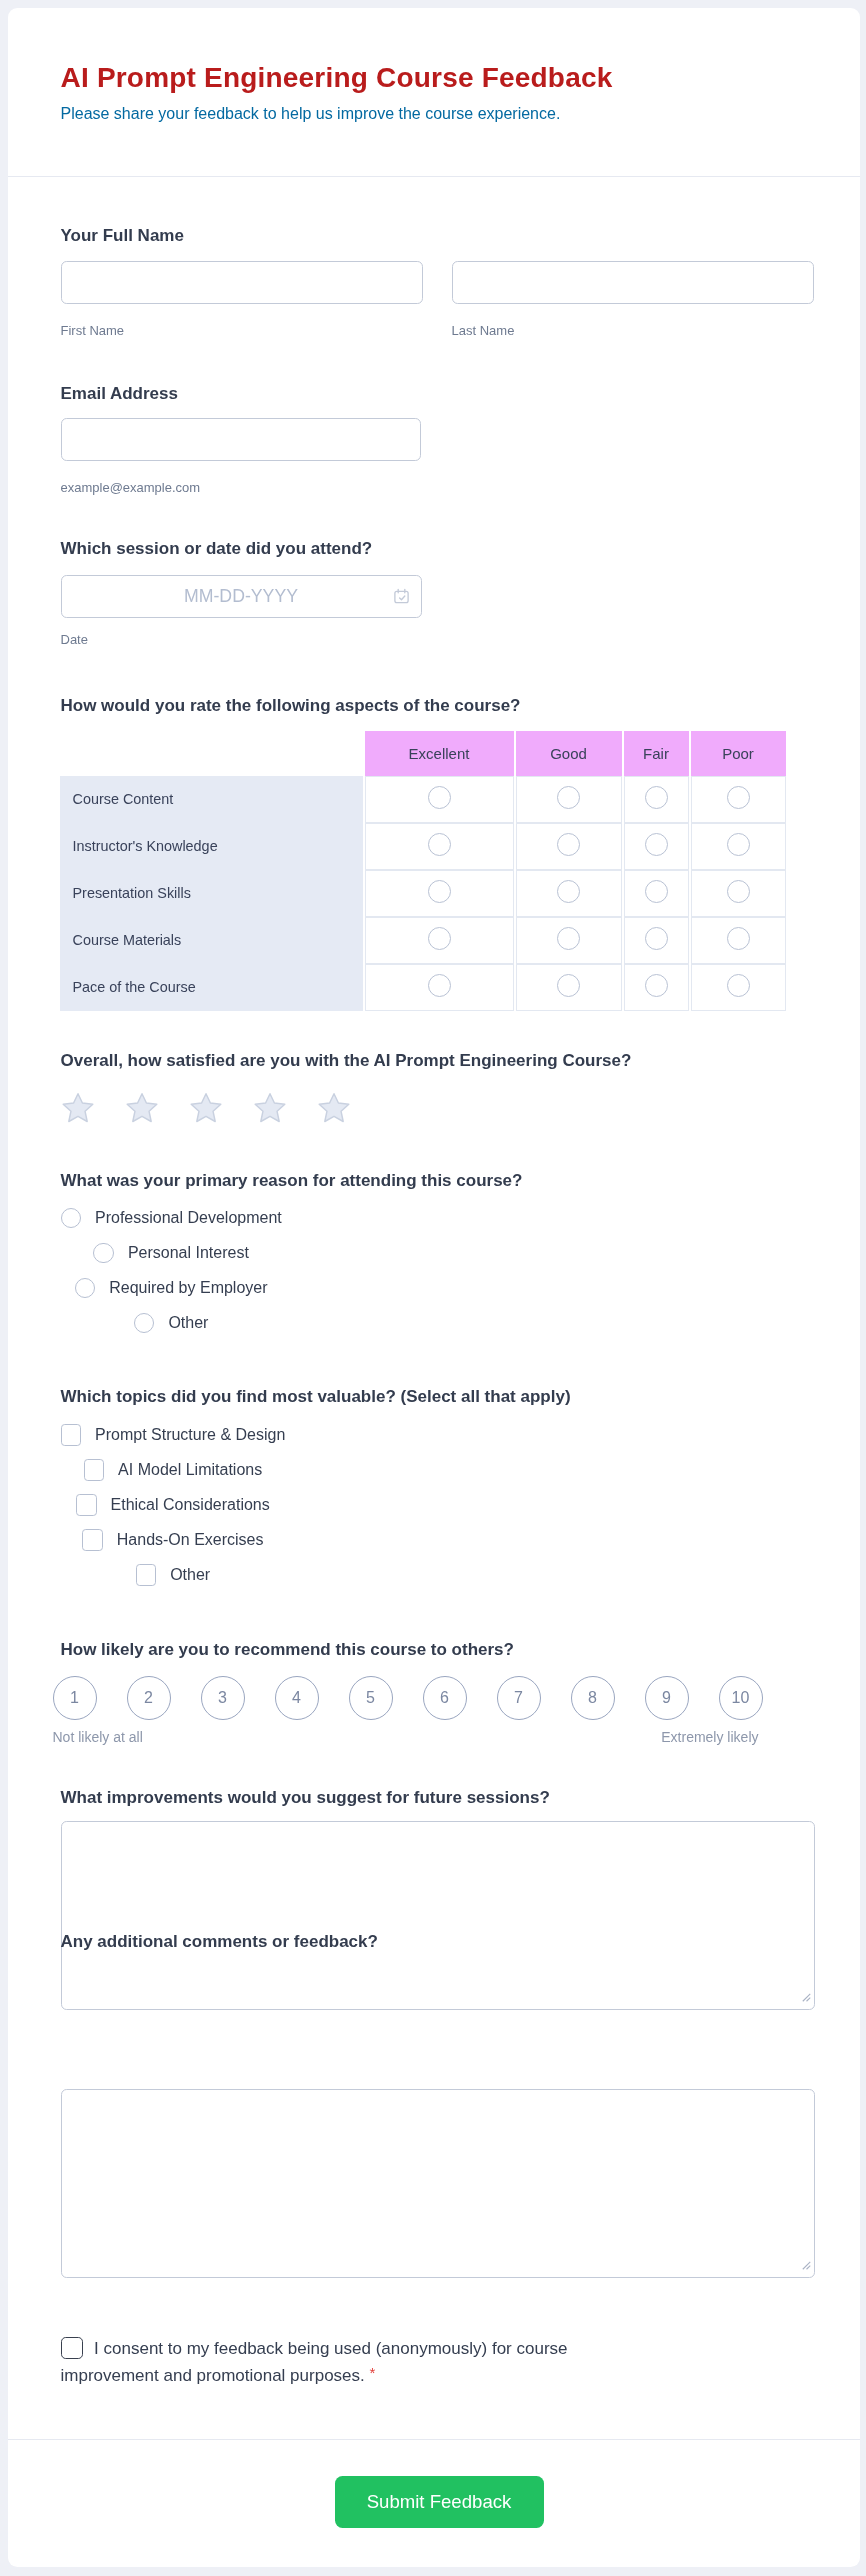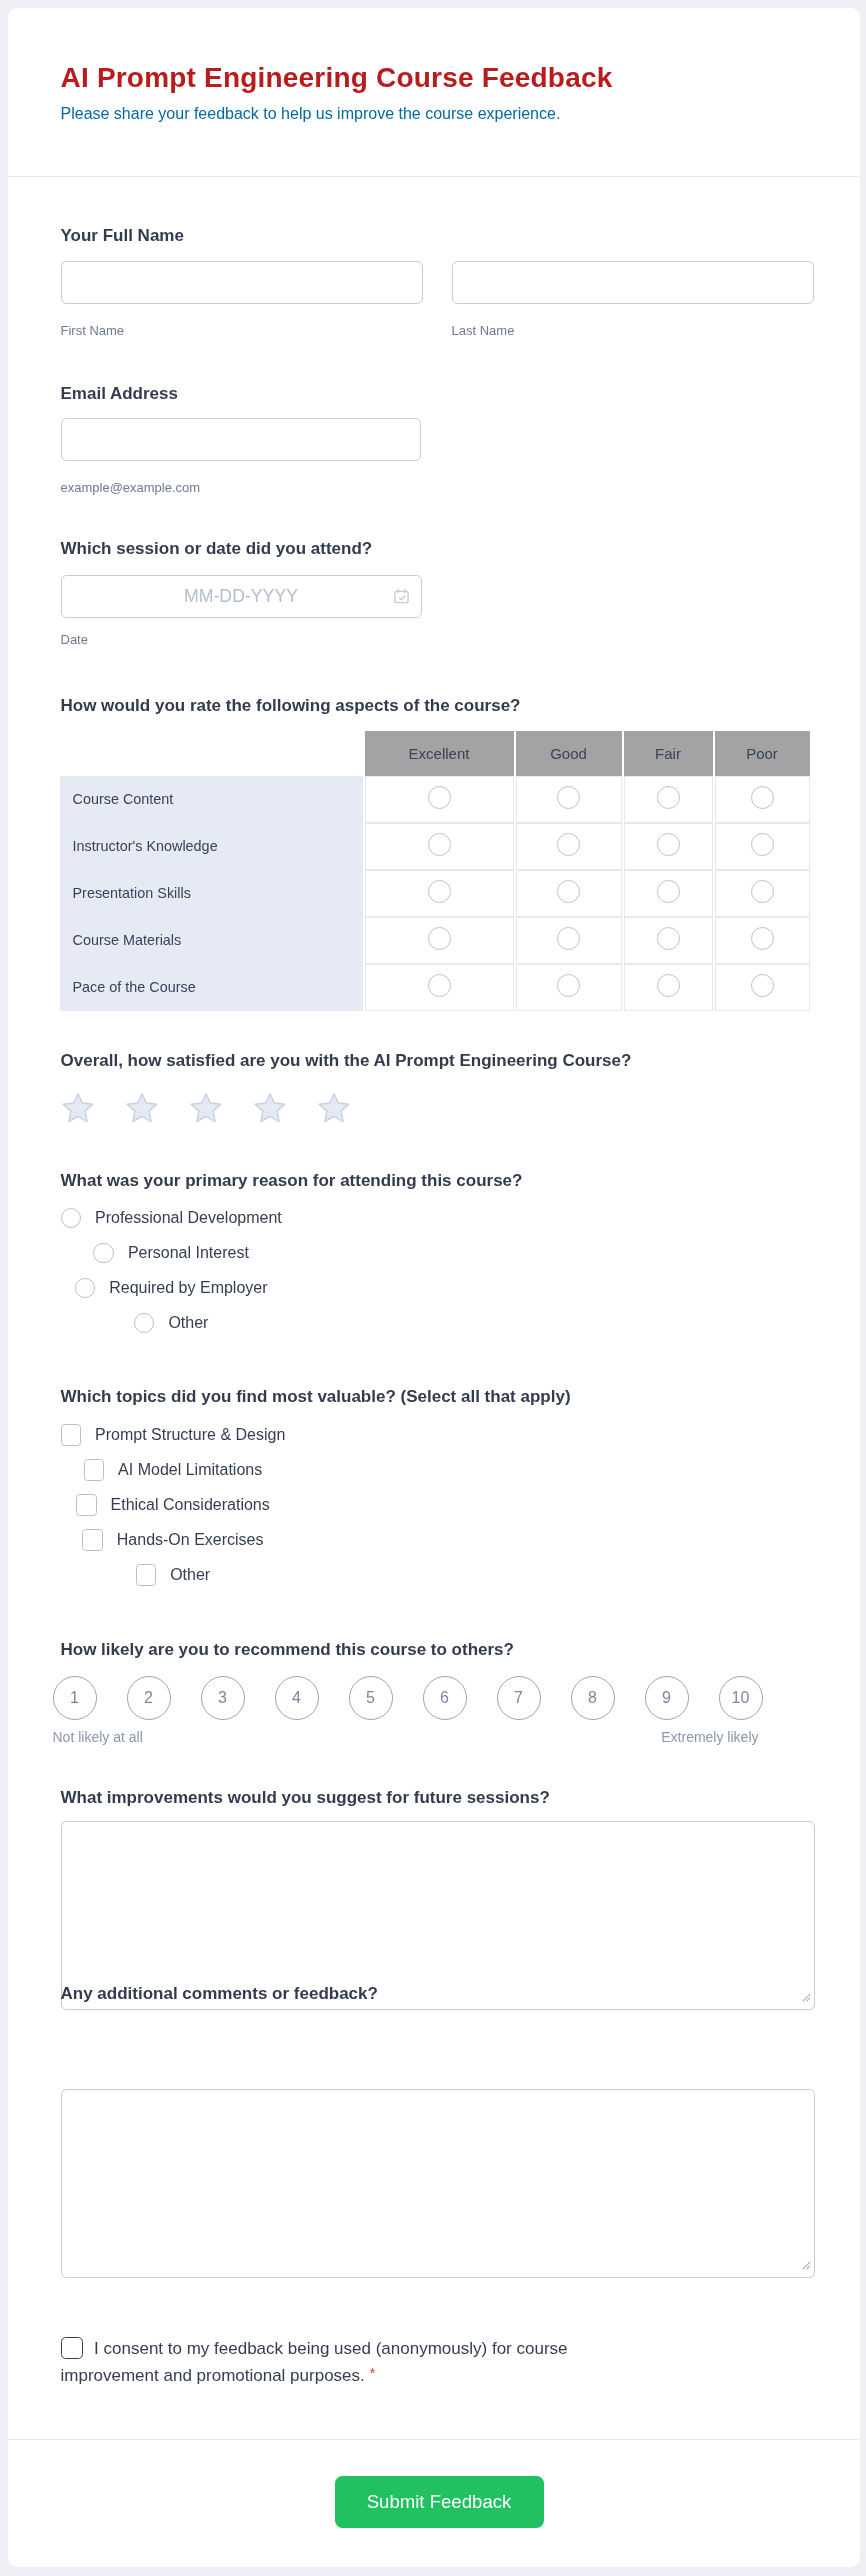--- a/index.html
+++ b/index.html
@@ -54,21 +54,21 @@
     position: absolute; right: 11.2px; top: 13px; pointer-events: none;
   }
 
   
   table.matrix {
     border-collapse: separate; border-spacing: 2.8px 0.9px;
     table-layout: fixed;
   }
   table.matrix td, table.matrix th { padding: 0; }
   .matrix .hdr {
-    background: #a3a3a3; height: 45px;
+    background: #f0abfc; height: 45px;
     font-size: 15px; font-weight: 500; color: #39425a;
     text-align: center; vertical-align: middle;
   }
   .matrix .hdr-empty { background: transparent; }
   .matrix .rowlab {
     background: #e5eaf4; height: 47px;
     font-size: 14.4px; font-weight: 500; color: #39425a;
     text-align: left; vertical-align: middle; padding-left: 13px;
   }
   .matrix .cell {
@@ -176,21 +176,21 @@
   </div>
   <div class="abs sub-label" style="left:53px; top:624px;">Date</div>
 
   <div class="abs q-label" style="left:53px; top:688px;">How would you rate the following aspects of the course?</div>
   <table class="matrix abs" style="left:50px; top:723px;">
     <tbody>
         <tr>
       <th class="hdr hdr-empty" style="width:303px;"></th>
       <th class="hdr" style="width:149px;">Excellent</th>
       <th class="hdr" style="width:106px;">Good</th>
-      <th class="hdr" style="width:89px;">Fair</th>
+      <th class="hdr" style="width:65px;">Fair</th>
       <th class="hdr" style="width:95px;">Poor</th>
     </tr>
     <tr>
       <td class="rowlab">Course Content</td>
       <td class="cell"><span class="m-radio"></span></td>
       <td class="cell"><span class="m-radio"></span></td>
       <td class="cell"><span class="m-radio"></span></td>
       <td class="cell"><span class="m-radio"></span></td>
     </tr>
     <tr>
@@ -308,21 +308,21 @@
   <div class="abs q-label" style="left:53px; top:1780px;">What improvements would you suggest for future sessions?</div>
   <div class="abs" style="left:53px; top:1813px;">
     <textarea class="big" style=""></textarea>
     <span class="grip">
       <svg width="11.2" height="11.2" viewBox="0 0 12 12">
           <path d="M11 3 L3 11 M11 7 L7 11" stroke="#aab3c5" stroke-width="1.2"></path>
         </svg>
     </span>
   </div>
 
-  <div class="abs q-label" style="left:53px; top:1976px;">Any additional comments or feedback?</div>
+  <div class="abs q-label" style="left:53px; top:1924px;">Any additional comments or feedback?</div>
   <div class="abs" style="left:53px; top:2081px;">
     <textarea class="big" style=""></textarea>
     <span class="grip">
       <svg width="11.2" height="11.2" viewBox="0 0 12 12">
           <path d="M11 3 L3 11 M11 7 L7 11" stroke="#aab3c5" stroke-width="1.2"></path>
         </svg>
     </span>
   </div>
 
   <div class="abs consent-block" style="left:53px; top:2327px;">

